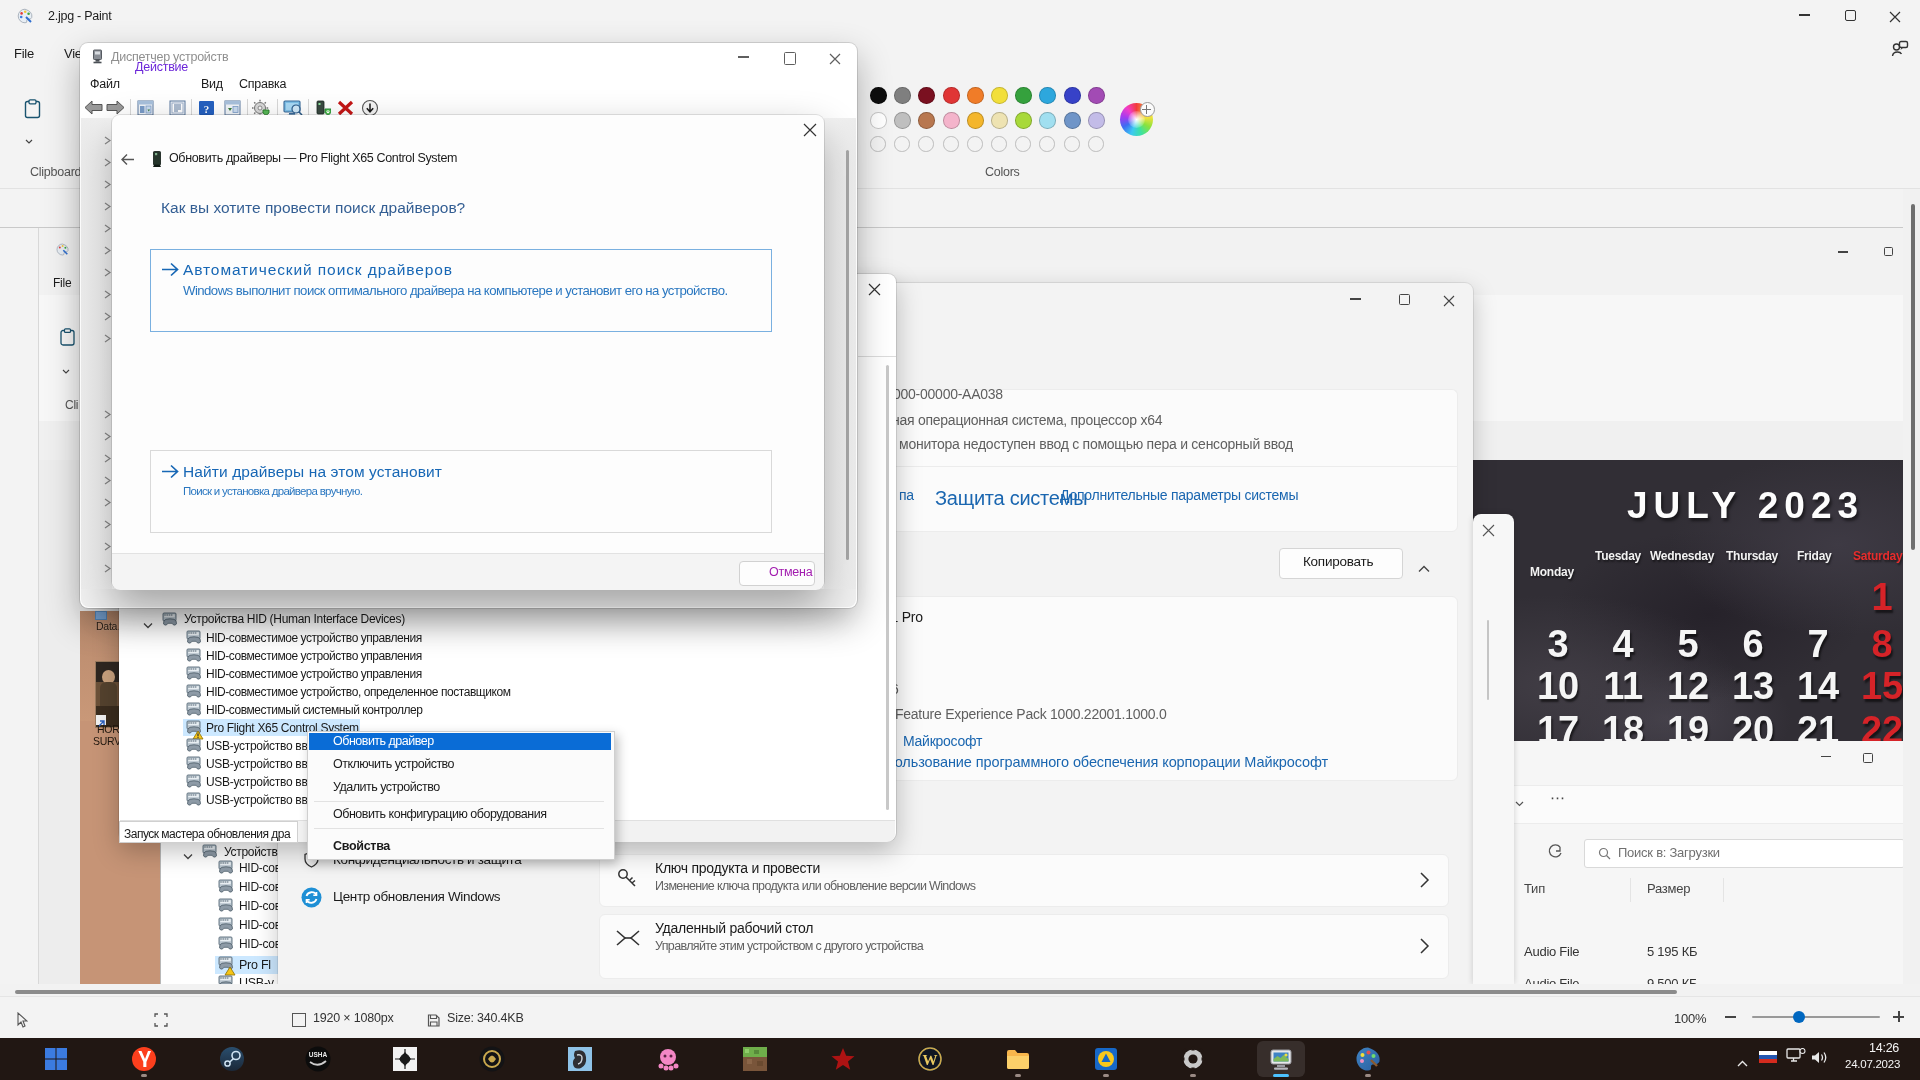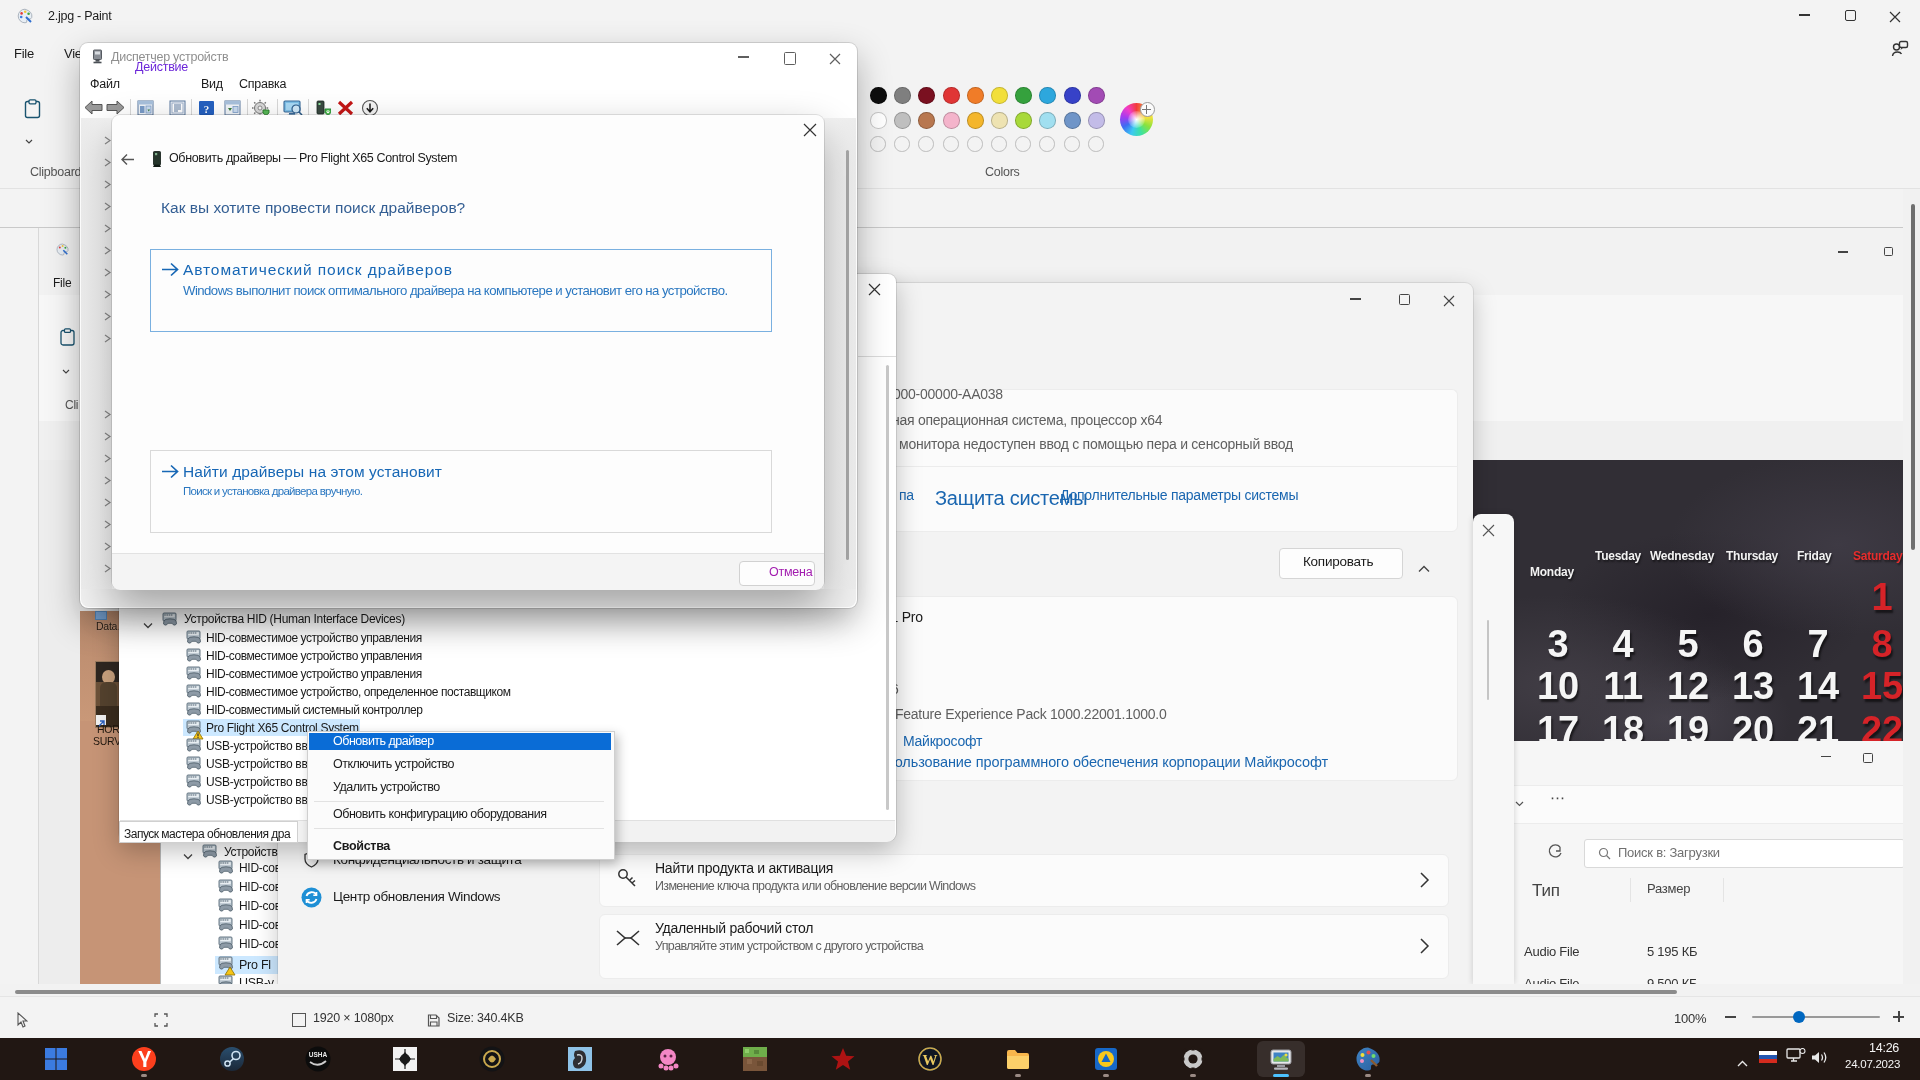--- a/index.html
+++ b/index.html
@@ -50,20 +50,21 @@
           <path d="M2 8 L8 2 M4 2 H8 V6" stroke="#2b5fbf" stroke-width="1.4" fill="none"></path>
         </svg></div>
 <div class="txt" style="left:97px;top:723px;font-size:10.5px;color:#21180f;">HOR…</div>
 <div class="txt" style="left:93px;top:735px;font-size:10.5px;color:#21180f;">SURV…</div>
 <div class="abs" style="left:1472px;top:460px;width:431px;height:281px;overflow:hidden;background:
 radial-gradient(ellipse 300px 150px at 20% 80%, #413d45 0%, transparent 60%),
 radial-gradient(ellipse 260px 140px at 85% 30%, #3e3a44 0%, transparent 65%),
 radial-gradient(ellipse 220px 120px at 55% 55%, #26222a 0%, transparent 70%),
 radial-gradient(ellipse 180px 90px at 45% 92%, #46424c 0%, transparent 70%),
 #312e35;">
+<div class="txt" style="left:155px;top:25px;font-size:37px;color:#fdfdfd;font-weight:bold;letter-spacing:6px;text-shadow:2px 3px 3px rgba(0,0,0,0.5);">JULY 2023</div>
 <div class="txt" style="left:58px;top:89px;font-size:12px;color:#f2f2f2;font-weight:bold;text-shadow:1px 1.5px 2px rgba(0,0,0,0.5);margin-top:16px;">Monday</div>
 <div class="txt" style="left:123px;top:89px;font-size:12px;color:#f2f2f2;font-weight:bold;text-shadow:1px 1.5px 2px rgba(0,0,0,0.5);">Tuesday</div>
 <div class="txt" style="left:178px;top:89px;font-size:12px;color:#f2f2f2;font-weight:bold;text-shadow:1px 1.5px 2px rgba(0,0,0,0.5);">Wednesday</div>
 <div class="txt" style="left:254px;top:89px;font-size:12px;color:#f2f2f2;font-weight:bold;text-shadow:1px 1.5px 2px rgba(0,0,0,0.5);">Thursday</div>
 <div class="txt" style="left:325px;top:89px;font-size:12px;color:#f2f2f2;font-weight:bold;text-shadow:1px 1.5px 2px rgba(0,0,0,0.5);">Friday</div>
 <div class="txt" style="left:381px;top:89px;font-size:12px;color:#e82c2c;font-weight:bold;text-shadow:1px 1.5px 2px rgba(0,0,0,0.5);">Saturday</div>
 <div class="txt" style="left:410px;top:116px;font-size:38px;color:#d62328;font-weight:bold;transform:translateX(-50%);text-shadow:1.5px 2.5px 2px rgba(0,0,0,0.55);">1</div>
 <div class="txt" style="left:86px;top:163px;font-size:38px;color:#f5f5f5;font-weight:bold;transform:translateX(-50%);text-shadow:1.5px 2.5px 2px rgba(0,0,0,0.55);">3</div>
 <div class="txt" style="left:151px;top:163px;font-size:38px;color:#f5f5f5;font-weight:bold;transform:translateX(-50%);text-shadow:1.5px 2.5px 2px rgba(0,0,0,0.55);">4</div>
 <div class="txt" style="left:216px;top:163px;font-size:38px;color:#f5f5f5;font-weight:bold;transform:translateX(-50%);text-shadow:1.5px 2.5px 2px rgba(0,0,0,0.55);">5</div>
@@ -93,21 +94,21 @@
 <div class="txt" style="left:1550px;top:789px;font-size:15px;color:#444;">⋯</div>
 <div class="abs" style="left:1547px;top:844px;width:16px;height:16px;"><svg width="16" height="16">
           <path d="M13 3 A6 6 0 1 0 14 9 M13 3 V7 H9" stroke="#555" stroke-width="1.3" fill="none"></path>
         </svg></div>
 <div class="abs" style="left:1584px;top:839px;width:319px;height:27px;background:#ffffff;border:1px solid #d9d9d9;border-radius:3px;"></div>
 <div class="abs" style="left:1598px;top:846px;width:13px;height:13px;"><svg width="13" height="13">
           <circle cx="5.5" cy="5.5" r="4" fill="none" stroke="#777" stroke-width="1.2"></circle>
           <path d="M8.5 8.5 L12 12" stroke="#777" stroke-width="1.2"></path>
         </svg></div>
 <div class="txt" style="left:1618px;top:845px;font-size:13px;color:#707070;">Поиск в: Загрузки</div>
-<div class="txt" style="left:1524px;top:881px;font-size:17px;color:#444;margin-left:8px;">Тип</div>
+<div class="txt" style="left:1524px;top:881px;font-size:13px;color:#444;">Тип</div>
 <div class="txt" style="left:1647px;top:881px;font-size:13px;color:#444;">Размер</div>
 <div class="abs" style="left:1630px;top:878px;width:1px;height:24px;background:#e4e4e4;"></div>
 <div class="abs" style="left:1723px;top:878px;width:1px;height:24px;background:#e4e4e4;"></div>
 <div class="txt" style="left:1524px;top:944px;font-size:13px;color:#333;">Audio File</div>
 <div class="txt" style="left:1647px;top:944px;font-size:13px;color:#333;">5 195 КБ</div>
 <div class="txt" style="left:1524px;top:976px;font-size:13px;color:#333;">Audio File</div>
 <div class="txt" style="left:1647px;top:976px;font-size:13px;color:#333;">9 500 КБ</div>
 <div class="abs" style="left:160px;top:841px;width:775px;height:143px;background:#ffffff;border-left:1px solid #b8b8b8;"></div>
 <div class="abs" style="left:183px;top:846px;width:10px;height:7px;"><svg width="10" height="7">
           <path d="M1 1.5 L5 5.5 L9 1.5" stroke="#444" stroke-width="1.3" fill="none"></path>
@@ -237,21 +238,21 @@
           <circle cx="10.5" cy="10.5" r="10" fill="#1e8fd5"></circle>
           <path d="M5.5 9 A5.5 5.5 0 0 1 15.5 8 M15.5 12 A5.5 5.5 0 0 1 5.5 13" stroke="#fff" stroke-width="1.8" fill="none"></path>
           <path d="M15.5 5 V8.2 H12.3 M5.5 16 V12.8 H8.7" stroke="#fff" stroke-width="1.6" fill="none"></path>
         </svg></div>
 <div class="txt" style="left:333px;top:889px;font-size:13.5px;color:#1a1a1a;letter-spacing:-0.35px;">Центр обновления Windows</div>
 <div class="abs" style="left:599px;top:854px;width:848px;height:51px;background:#fbfbfb;border:1px solid #ececec;border-radius:6px;"></div>
 <div class="abs" style="left:615px;top:866px;width:24px;height:24px;"><svg width="24" height="24" viewBox="0 0 24 24">
           <circle cx="8" cy="8" r="4.2" fill="none" stroke="#333" stroke-width="1.5"></circle>
           <path d="M11 11 L20 20 M17 17 L20 14.5 M14.5 14.5 L17.5 11.5" stroke="#333" stroke-width="1.5" fill="none"></path>
         </svg></div>
-<div class="txt" style="left:655px;top:860px;font-size:14px;color:#1a1a1a;">Найти продукта и активация</div>
+<div class="txt" style="left:655px;top:860px;font-size:14px;color:#1a1a1a;">Ключ продукта и провести</div>
 <div class="txt" style="left:655px;top:879px;font-size:12.5px;color:#606060;letter-spacing:-0.65px;">Изменение ключа продукта или обновление версии Windows</div>
 <div class="abs" style="left:1419px;top:871px;width:11px;height:16px;"><svg width="11" height="18">
           <path d="M2 2 L9 9 L2 16" stroke="#333" stroke-width="1.5" fill="none"></path>
         </svg></div>
 <div class="abs" style="left:599px;top:914px;width:848px;height:63px;background:#fbfbfb;border:1px solid #ececec;border-radius:6px;"></div>
 <div class="abs" style="left:615px;top:929px;width:24px;height:22px;"><svg width="26" height="22">
           <path d="M2 2 L10 9 L2 16 M24 2 L16 9 L24 16" stroke="#333" stroke-width="1.6" fill="none"></path>
           <path d="M10 9 H16" stroke="#333" stroke-width="1.6"></path>
         </svg></div>
 <div class="txt" style="left:655px;top:920px;font-size:14px;color:#1a1a1a;">Удаленный рабочий стол</div>

